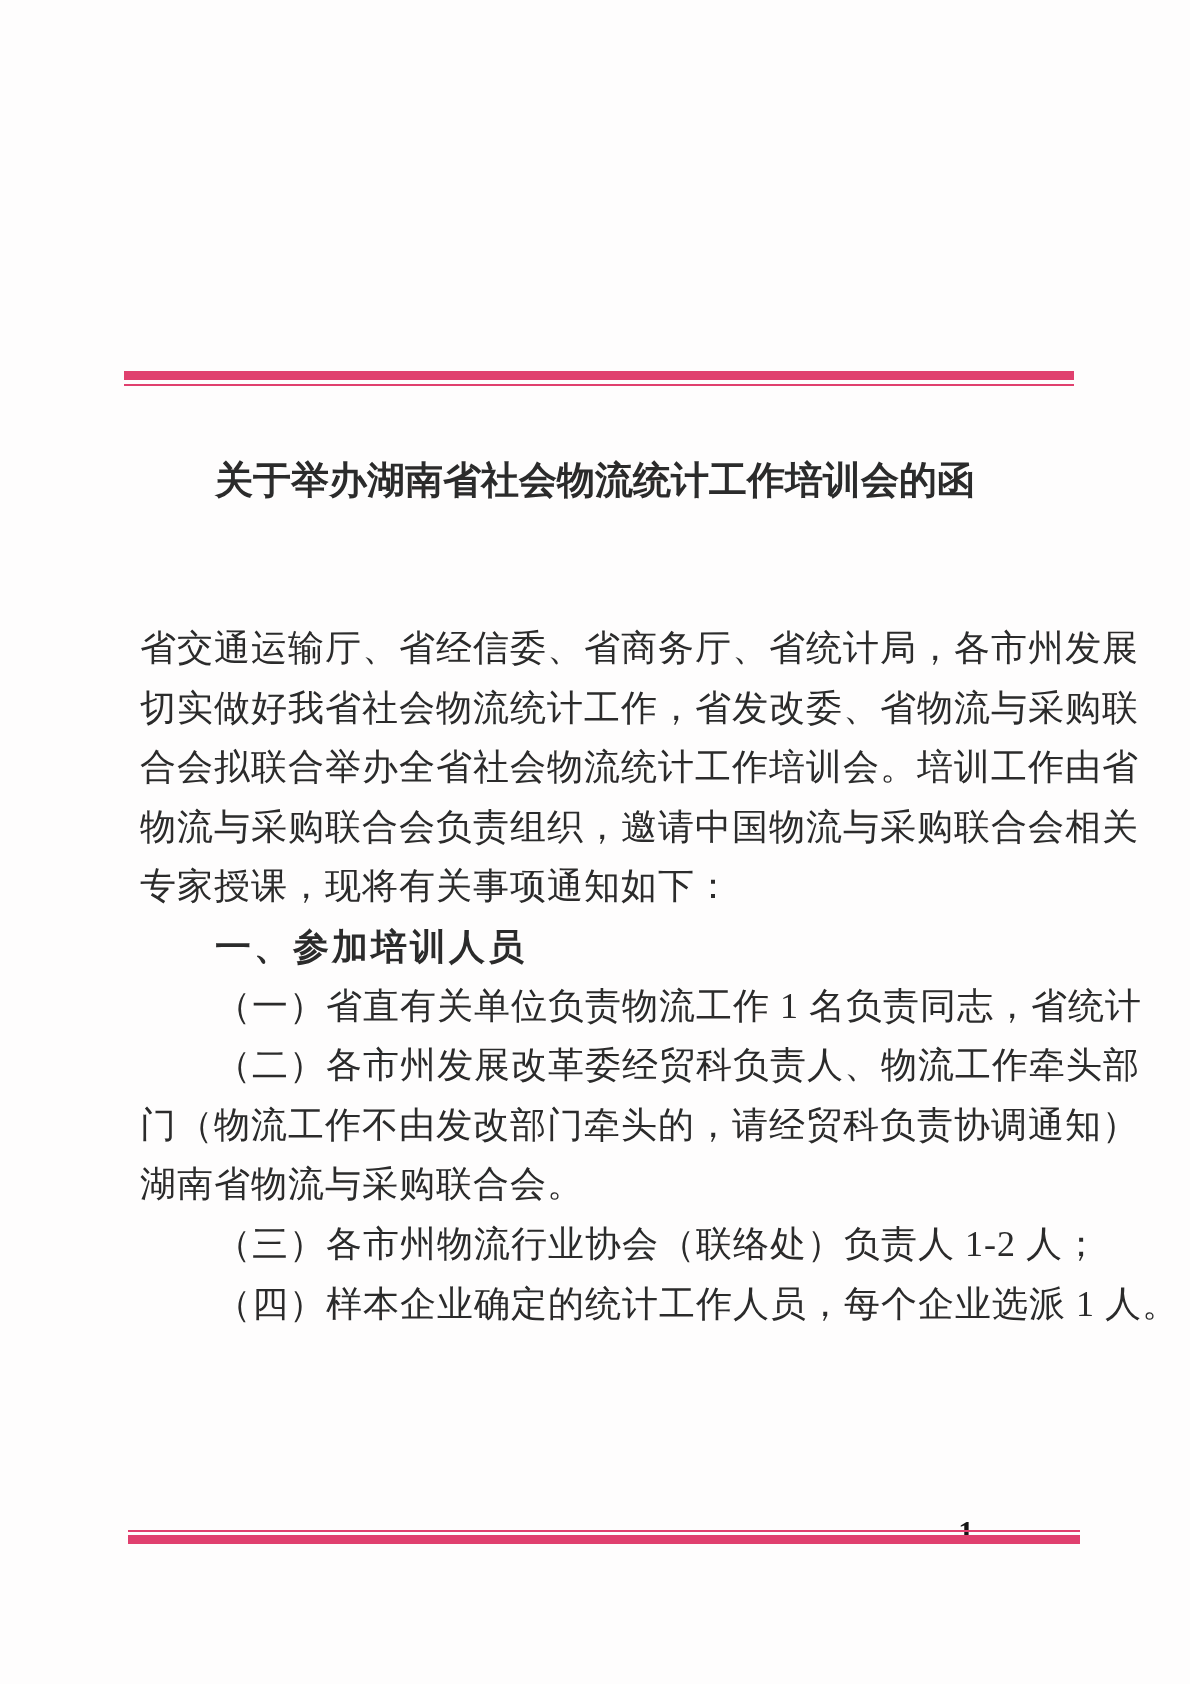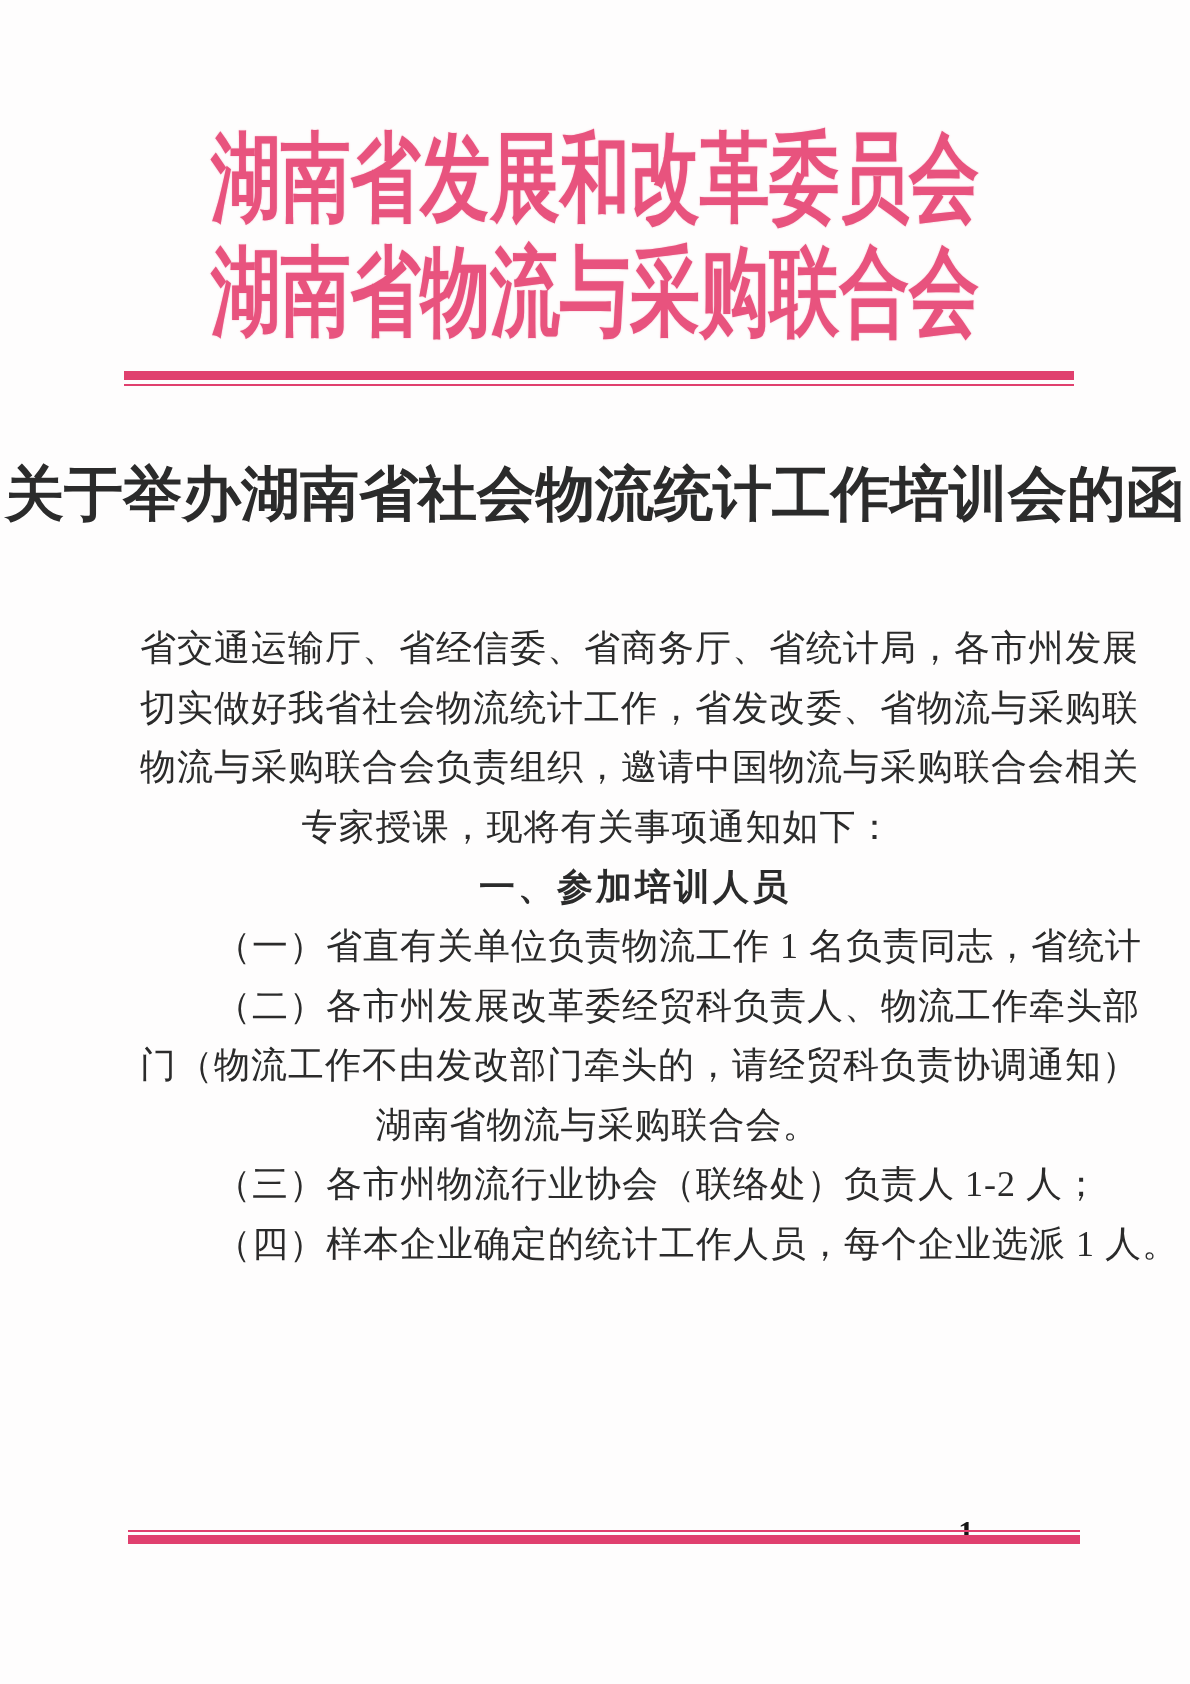--- a/index.html
+++ b/index.html
@@ -41,35 +41,34 @@
   .rule .thin  { height: 2px; background: var(--rule-red, #e0406e); }
   .rule-top .thin { margin-top: 4px; }
   .rule-bottom .thick { margin-top: 3px; }
   
   .doc-title {
     position: absolute;
     top: 455px;
     left: 0;
     width: 100%;
     text-align: center;
-    font-size: 59px;
+    font-size: 38px;
     font-weight: bold;
     color: var(--ink, #2b2b2b);
     letter-spacing: 0px;
     white-space: nowrap;
   }
   
   .body-block {
     position: absolute;
     top: 619px;
     left: 140px;
     width: 915px;
     color: var(--ink, #2b2b2b);
     font-size: 36px;
-    text-align: center;
   }
   .body-block .line {
     height: 59.6px;
     line-height: 59.6px;
     white-space: nowrap;
     letter-spacing: 1px;
   }
   .body-block .line.indent { padding-left: 75px; }
   .body-block .line.bold {
     font-weight: bold;
@@ -89,35 +88,32 @@
     font-weight: bold;
     color: #161616;
     z-index: 1;
   }
 </style>
 </head>
 <body>
 
 <div class="page">
 
-  <header class="letterhead">
-    <div class="org-line">湖南省发展和改革委员会</div>
-    <div class="org-line">湖南省物流与采购联合会</div>
-  </header>
 
   <div class="rule rule-top">
     <div class="thick"></div>
     <div class="thin"></div>
   </div>
 
   <h1 class="doc-title">关于举办湖南省社会物流统计工作培训会的函</h1>
 
   <main class="body-block">
       <div class="line">省交通运输厅、省经信委、省商务厅、省统计局，各市州发展</div>
       <div class="line">切实做好我省社会物流统计工作，省发改委、省物流与采购联</div>
+      <div class="line">合会拟联合举办全省社会物流统计工作培训会。培训工作由省</div>
       <div class="line">物流与采购联合会负责组织，邀请中国物流与采购联合会相关</div>
       <div class="line">专家授课，现将有关事项通知如下：</div>
       <div class="line indent bold">一、参加培训人员</div>
       <div class="line indent">（一）省直有关单位负责物流工作 1 名负责同志，省统计</div>
       <div class="line indent">（二）各市州发展改革委经贸科负责人、物流工作牵头部</div>
       <div class="line">门（物流工作不由发改部门牵头的，请经贸科负责协调通知）</div>
       <div class="line">湖南省物流与采购联合会。</div>
       <div class="line indent">（三）各市州物流行业协会（联络处）负责人 1-2 人；</div>
       <div class="line indent">（四）样本企业确定的统计工作人员，每个企业选派 1 人。</div>
     </main>

